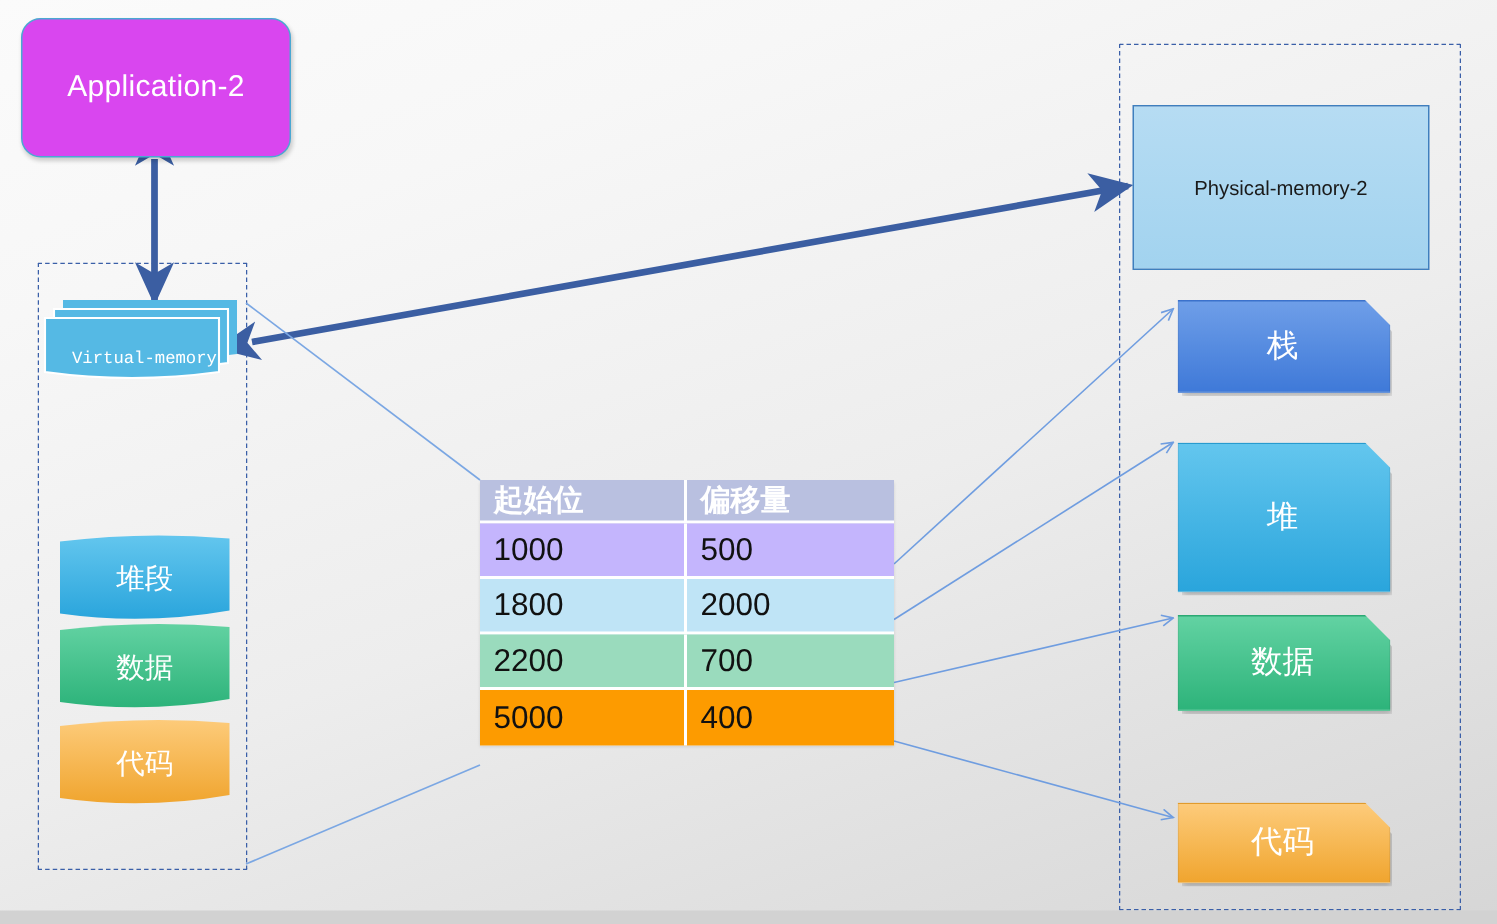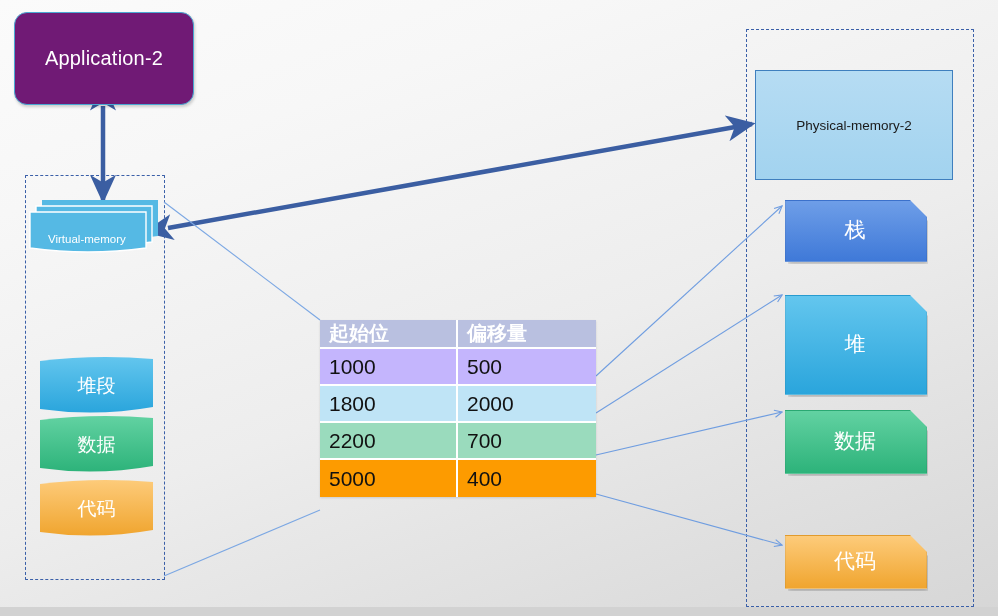--- a/index.html
+++ b/index.html
@@ -20,39 +20,39 @@
   .region{
     position:absolute;z-index:0;
     border:1.4px dashed #3a5fa8;
     border-radius:1px;
     background:transparent;
   }
 
   
   .app-box{
     left:14px;top:12px;width:178px;height:91px;
-    background:#701a75;
+    background:#d946ef;
     border:1px solid #4aa8d2;
     border-radius:13px;
     box-shadow:1px 2px 3px rgba(0,0,0,.18);
     display:flex;align-items:center;justify-content:center;
     color:#ffffff;font-size:20px;letter-spacing:.2px;
   }
 
   
   .phys-box{
     left:755px;top:70px;width:196px;height:108px;
     background:linear-gradient(180deg,#b6dcf3 0%,#a2d3ef 100%);
     border:1px solid #3f7fbe;
     display:flex;align-items:center;justify-content:center;
     color:#1a1a1a;font-size:13.5px;
   }
 
   
-  .wave{ position:absolute;z-index:3; }
+  .wave{ position:absolute;z-index:3;font-family:Liberation Mono, monospace; }
   .wave svg{display:block;overflow:visible;}
   .wave .wlabel{
     position:absolute;left:0;top:0;width:100%;height:100%;
     display:flex;align-items:center;justify-content:center;
     color:#ffffff;font-size:19px;pointer-events:none;
   }
   .wave.small .wlabel{font-size:11.5px;justify-content:flex-start;padding-left:18px;}
 
   
   .bevel{position:absolute;z-index:3;}

